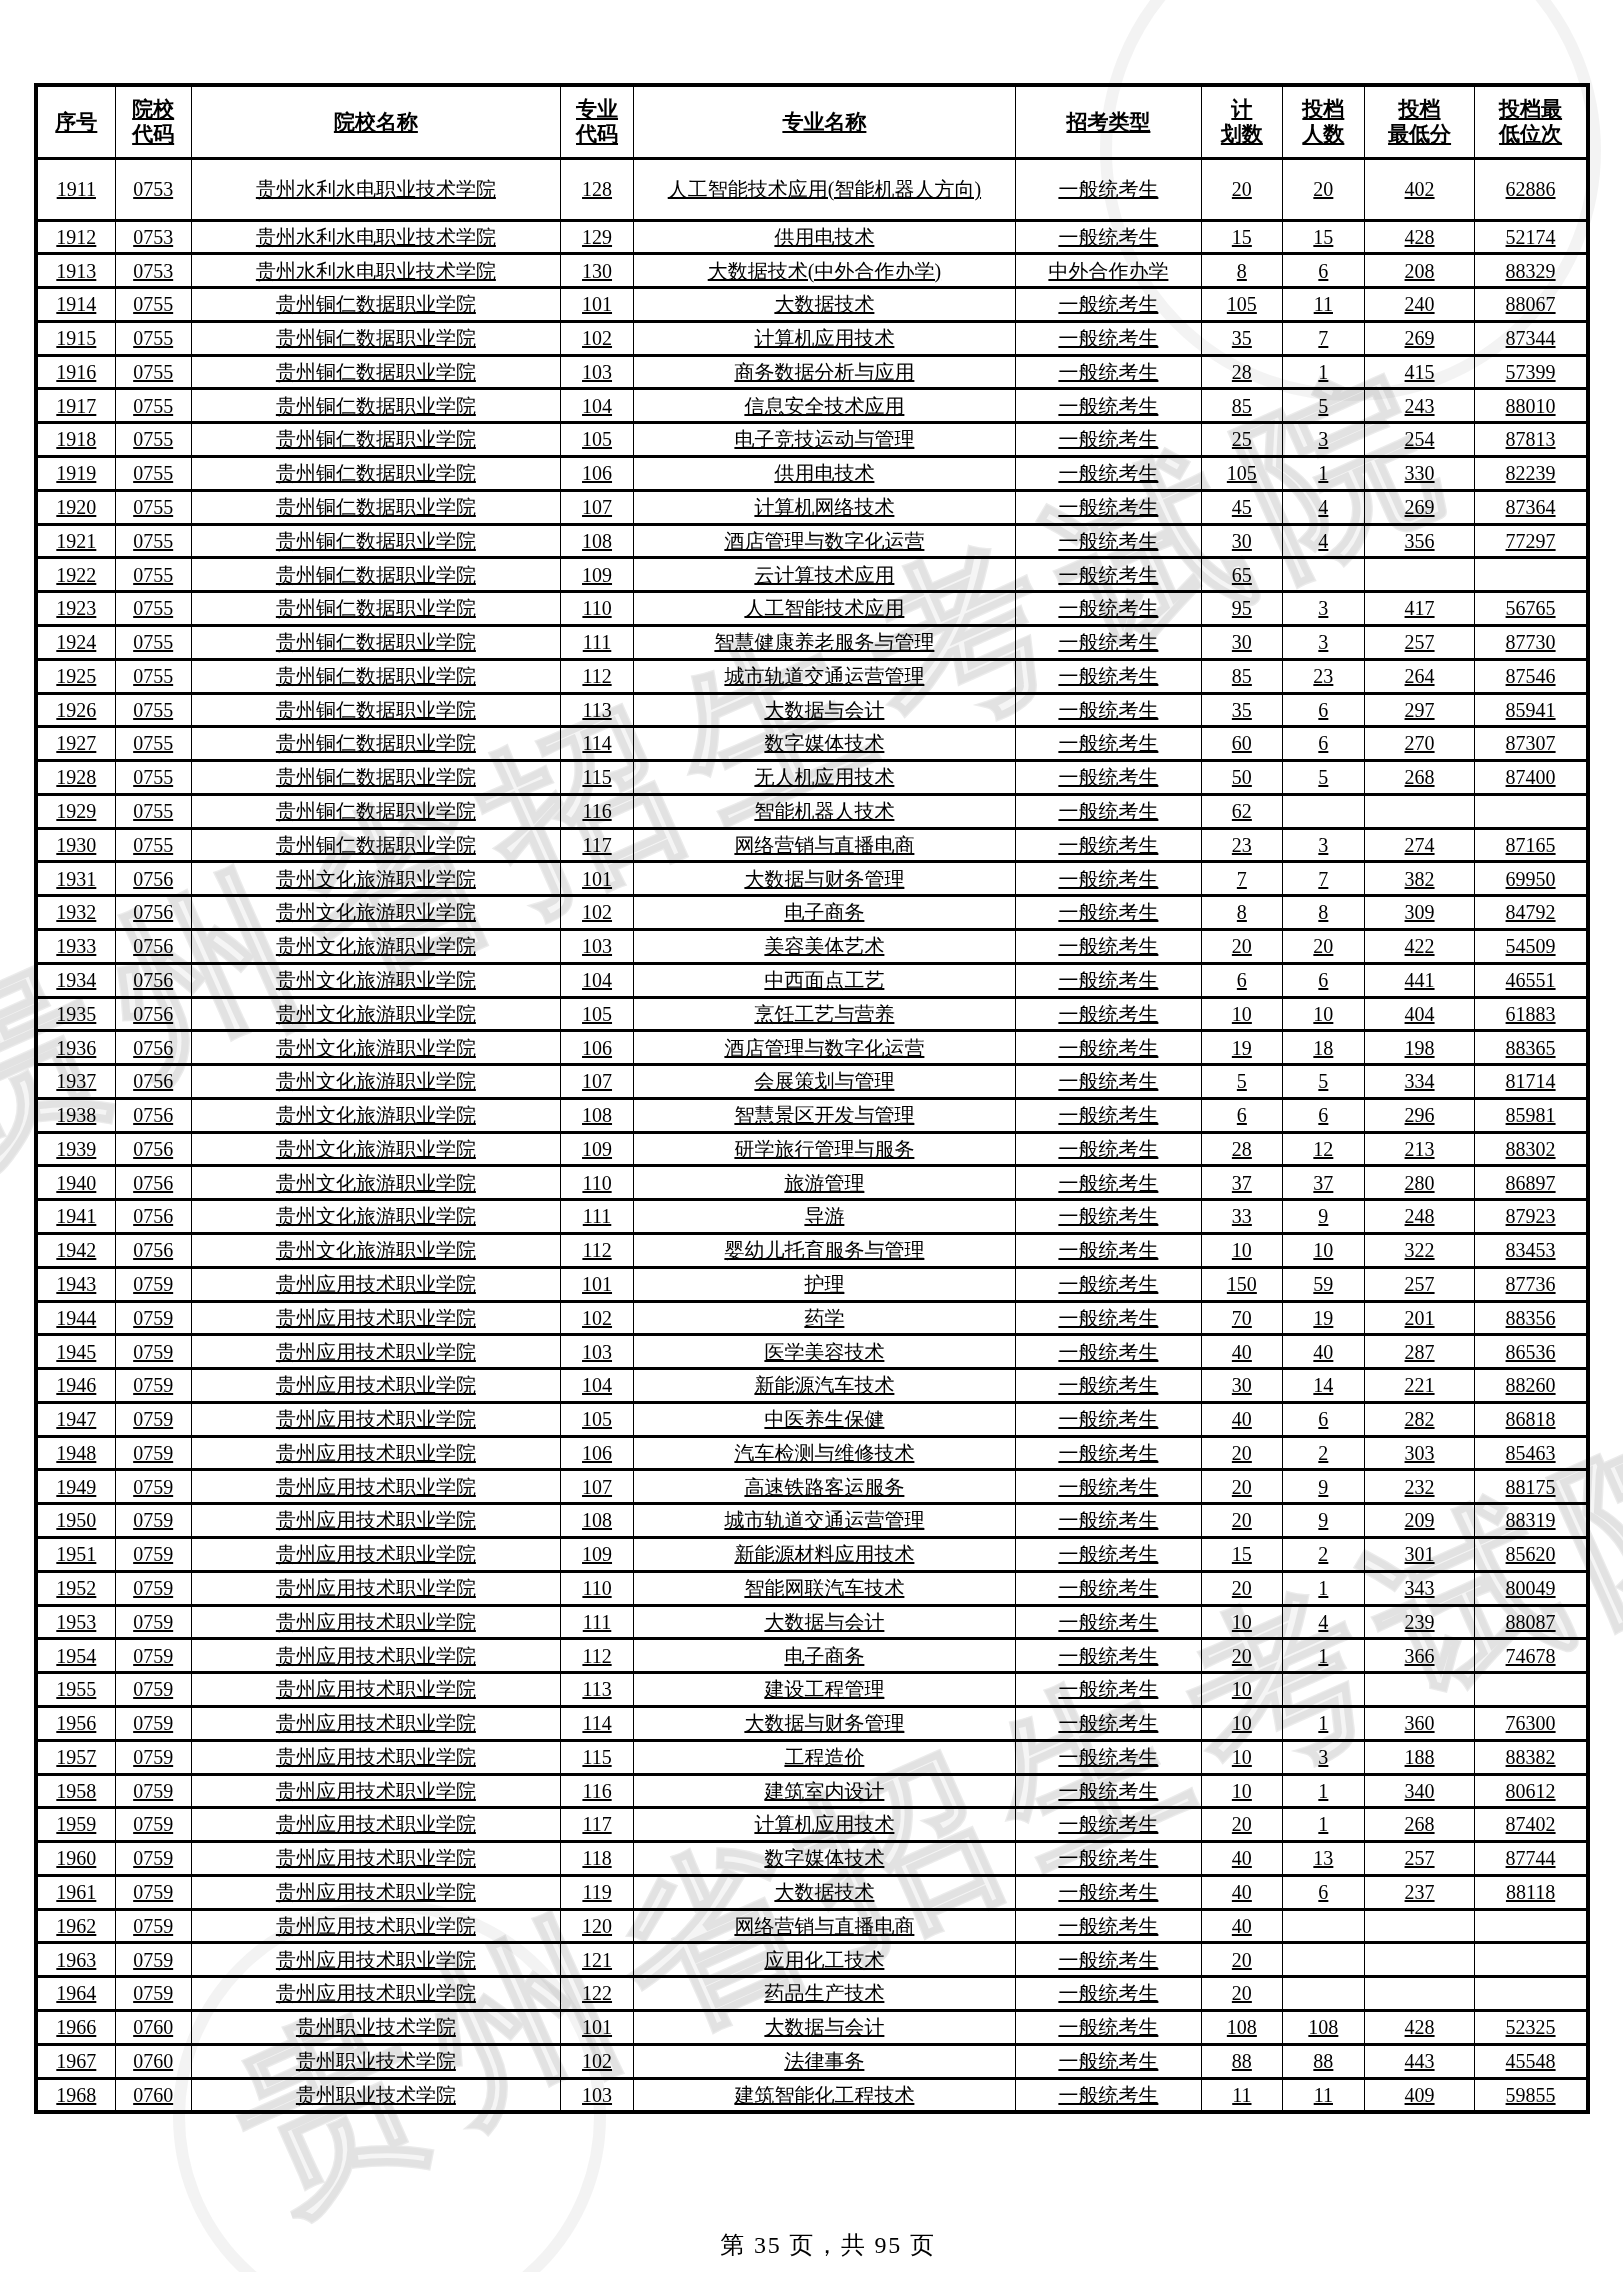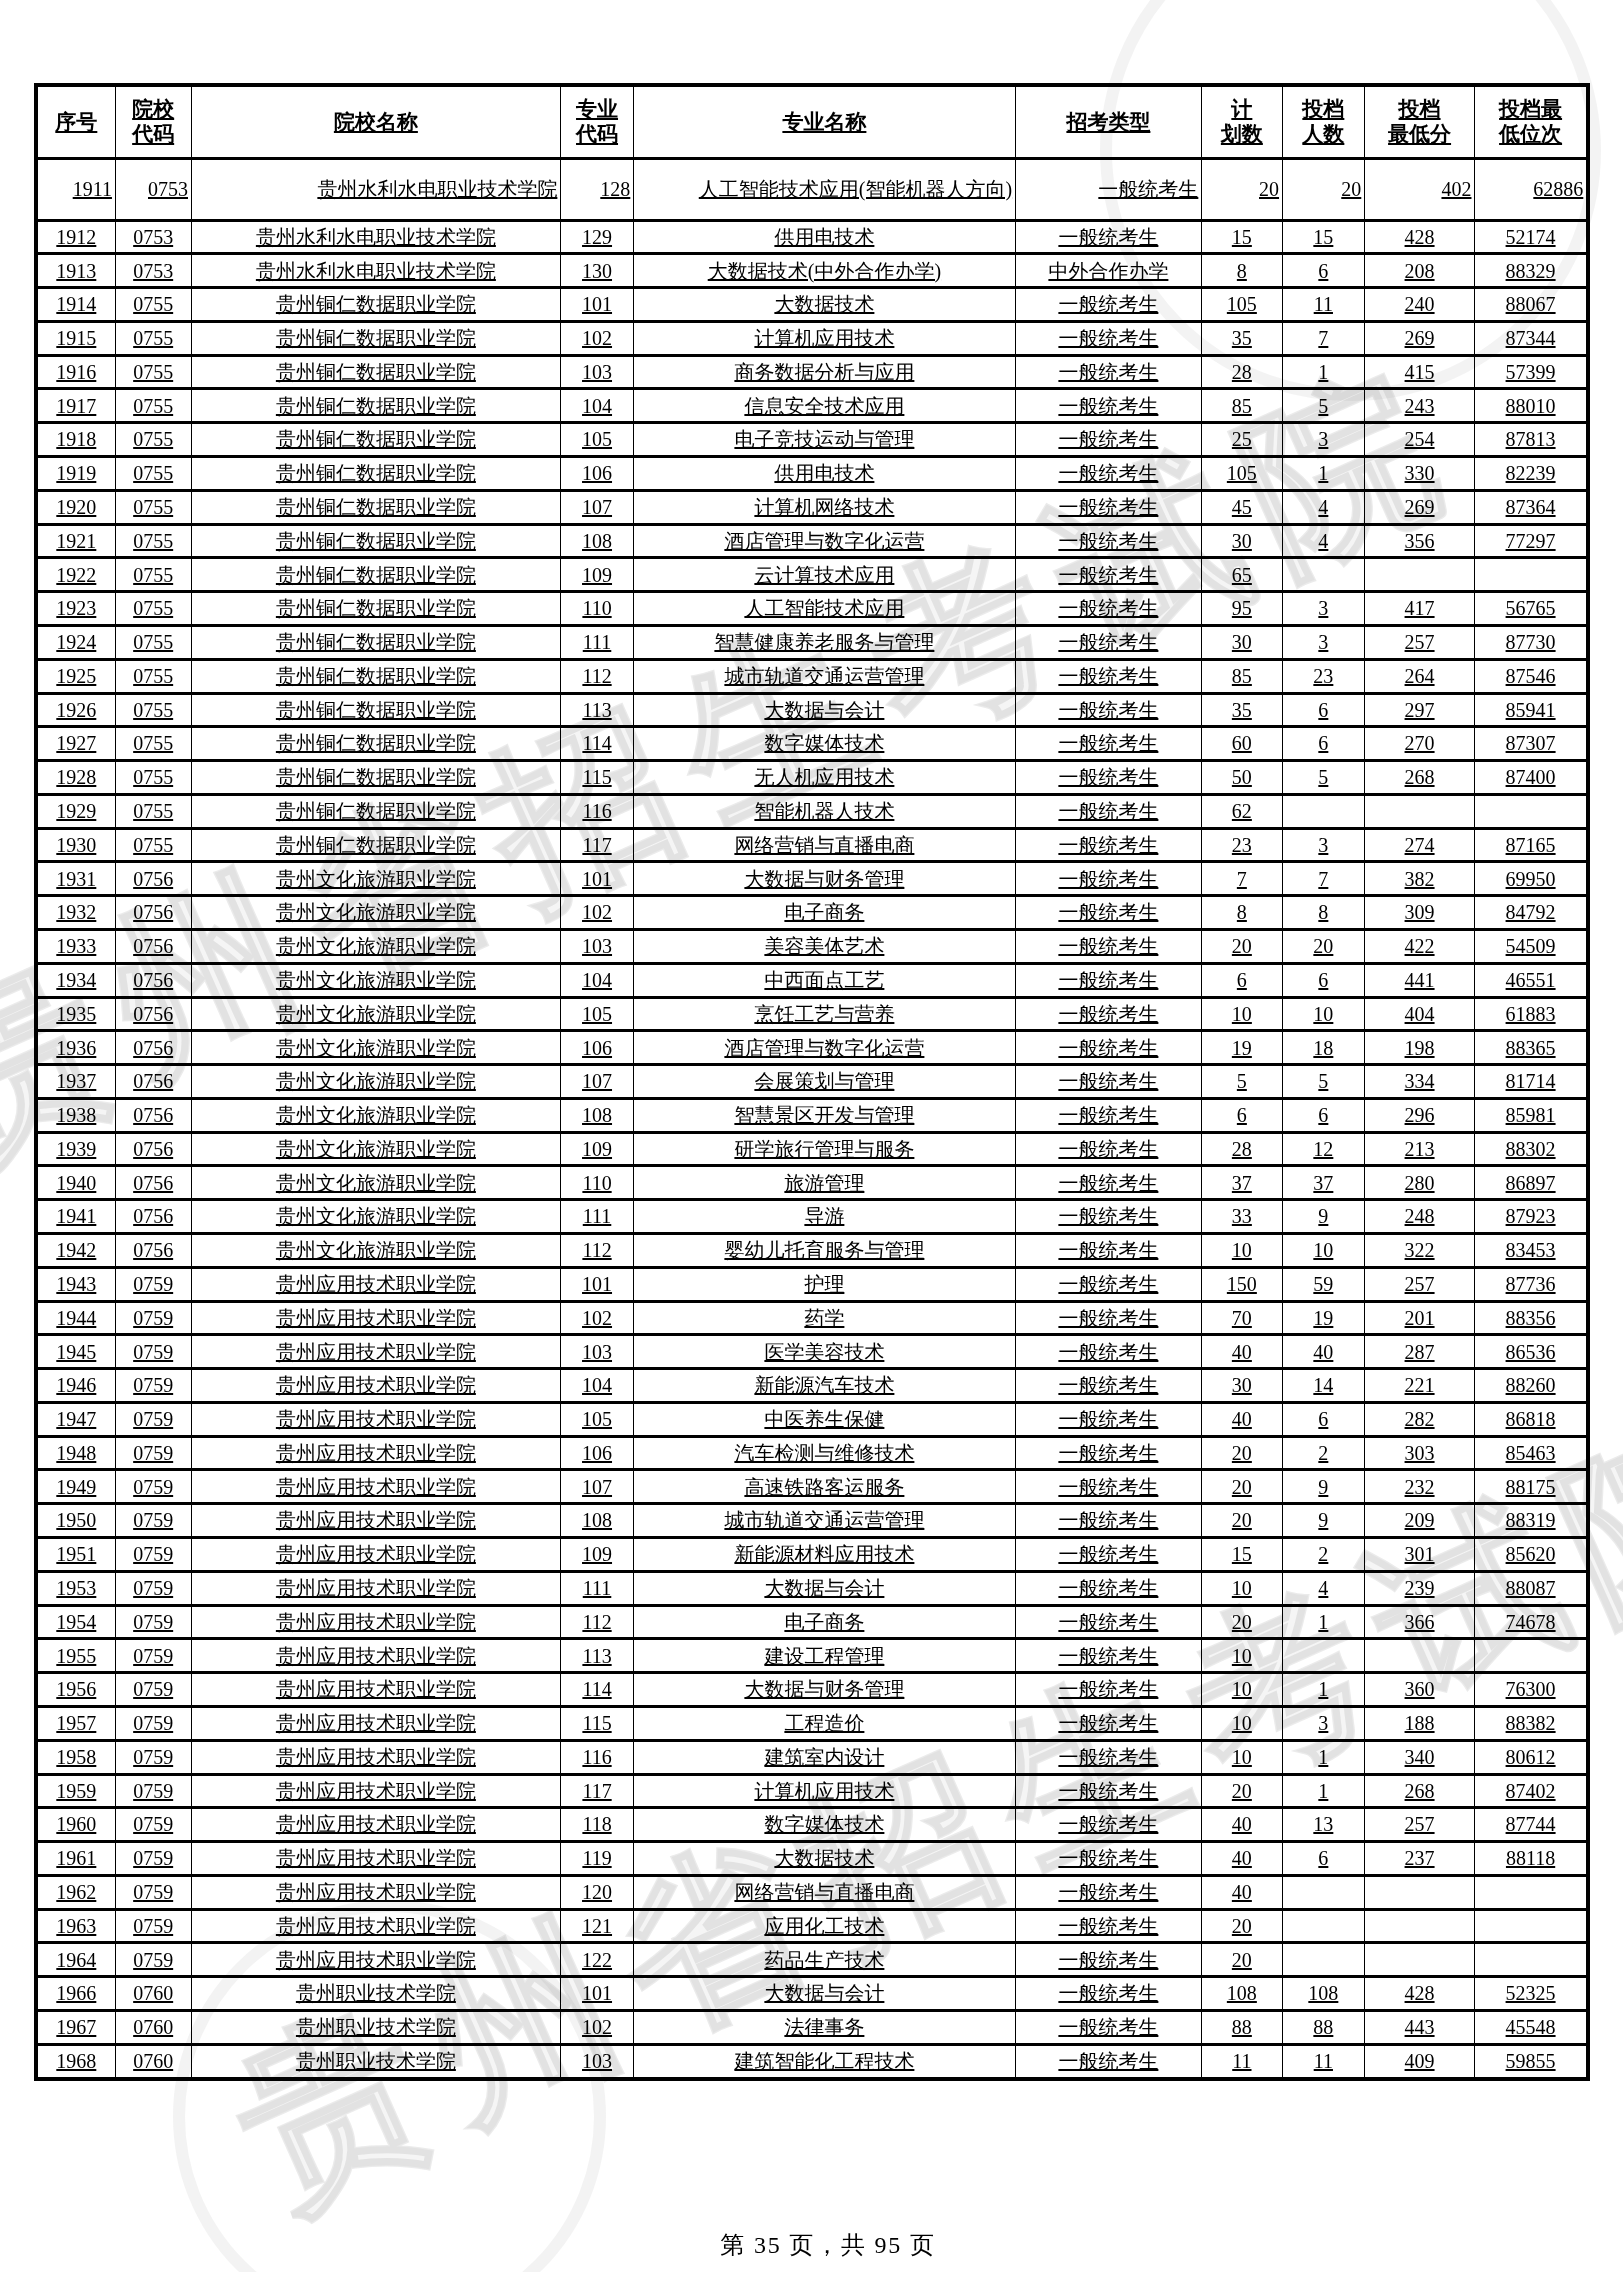--- a/index.html
+++ b/index.html
@@ -38,21 +38,21 @@
   }
   table.score-table { border:4.5px solid #000;text-decoration:underline; }
   .score-table thead th {
     height:68px; font-size:21px; font-weight:bold;
     white-space:pre-line; line-height:1.18; vertical-align:middle;
   }
   .score-table tbody td {
     height:29px; font-size:20px; line-height:1.12; vertical-align:middle;
     word-break:break-all;
   }
-  .score-table tbody tr.row-tall td { height:57px;text-align:right; }
+  .score-table tbody tr.row-tall td { height:57px; }
   col.c0{width:5.1%} col.c1{width:4.9%} col.c2{width:23.8%}
   col.c3{width:4.7%} col.c4{width:24.6%} col.c5{width:12%}
   col.c6{width:5.2%} col.c7{width:5.3%} col.c8{width:7.1%} col.c9{width:7.3%}
   .page-footer {
     position:absolute; left:16px; top:2229px; width:100%;
     text-align:center; font-size:24px; letter-spacing:1.8px; z-index:2;
   }
 </style>
 </head>
 <body>
@@ -582,20 +582,32 @@
         <td>贵州应用技术职业学院</td>
         <td>109</td>
         <td>新能源材料应用技术</td>
         <td>一般统考生</td>
         <td>15</td>
         <td>2</td>
         <td>301</td>
         <td>85620</td>
       </tr>
       <tr>
+        <td>1952</td>
+        <td>0759</td>
+        <td>贵州应用技术职业学院</td>
+        <td>110</td>
+        <td>智能网联汽车技术</td>
+        <td>一般统考生</td>
+        <td>20</td>
+        <td>1</td>
+        <td>343</td>
+        <td>80049</td>
+      </tr>
+      <tr>
         <td>1953</td>
         <td>0759</td>
         <td>贵州应用技术职业学院</td>
         <td>111</td>
         <td>大数据与会计</td>
         <td>一般统考生</td>
         <td>10</td>
         <td>4</td>
         <td>239</td>
         <td>88087</td>

